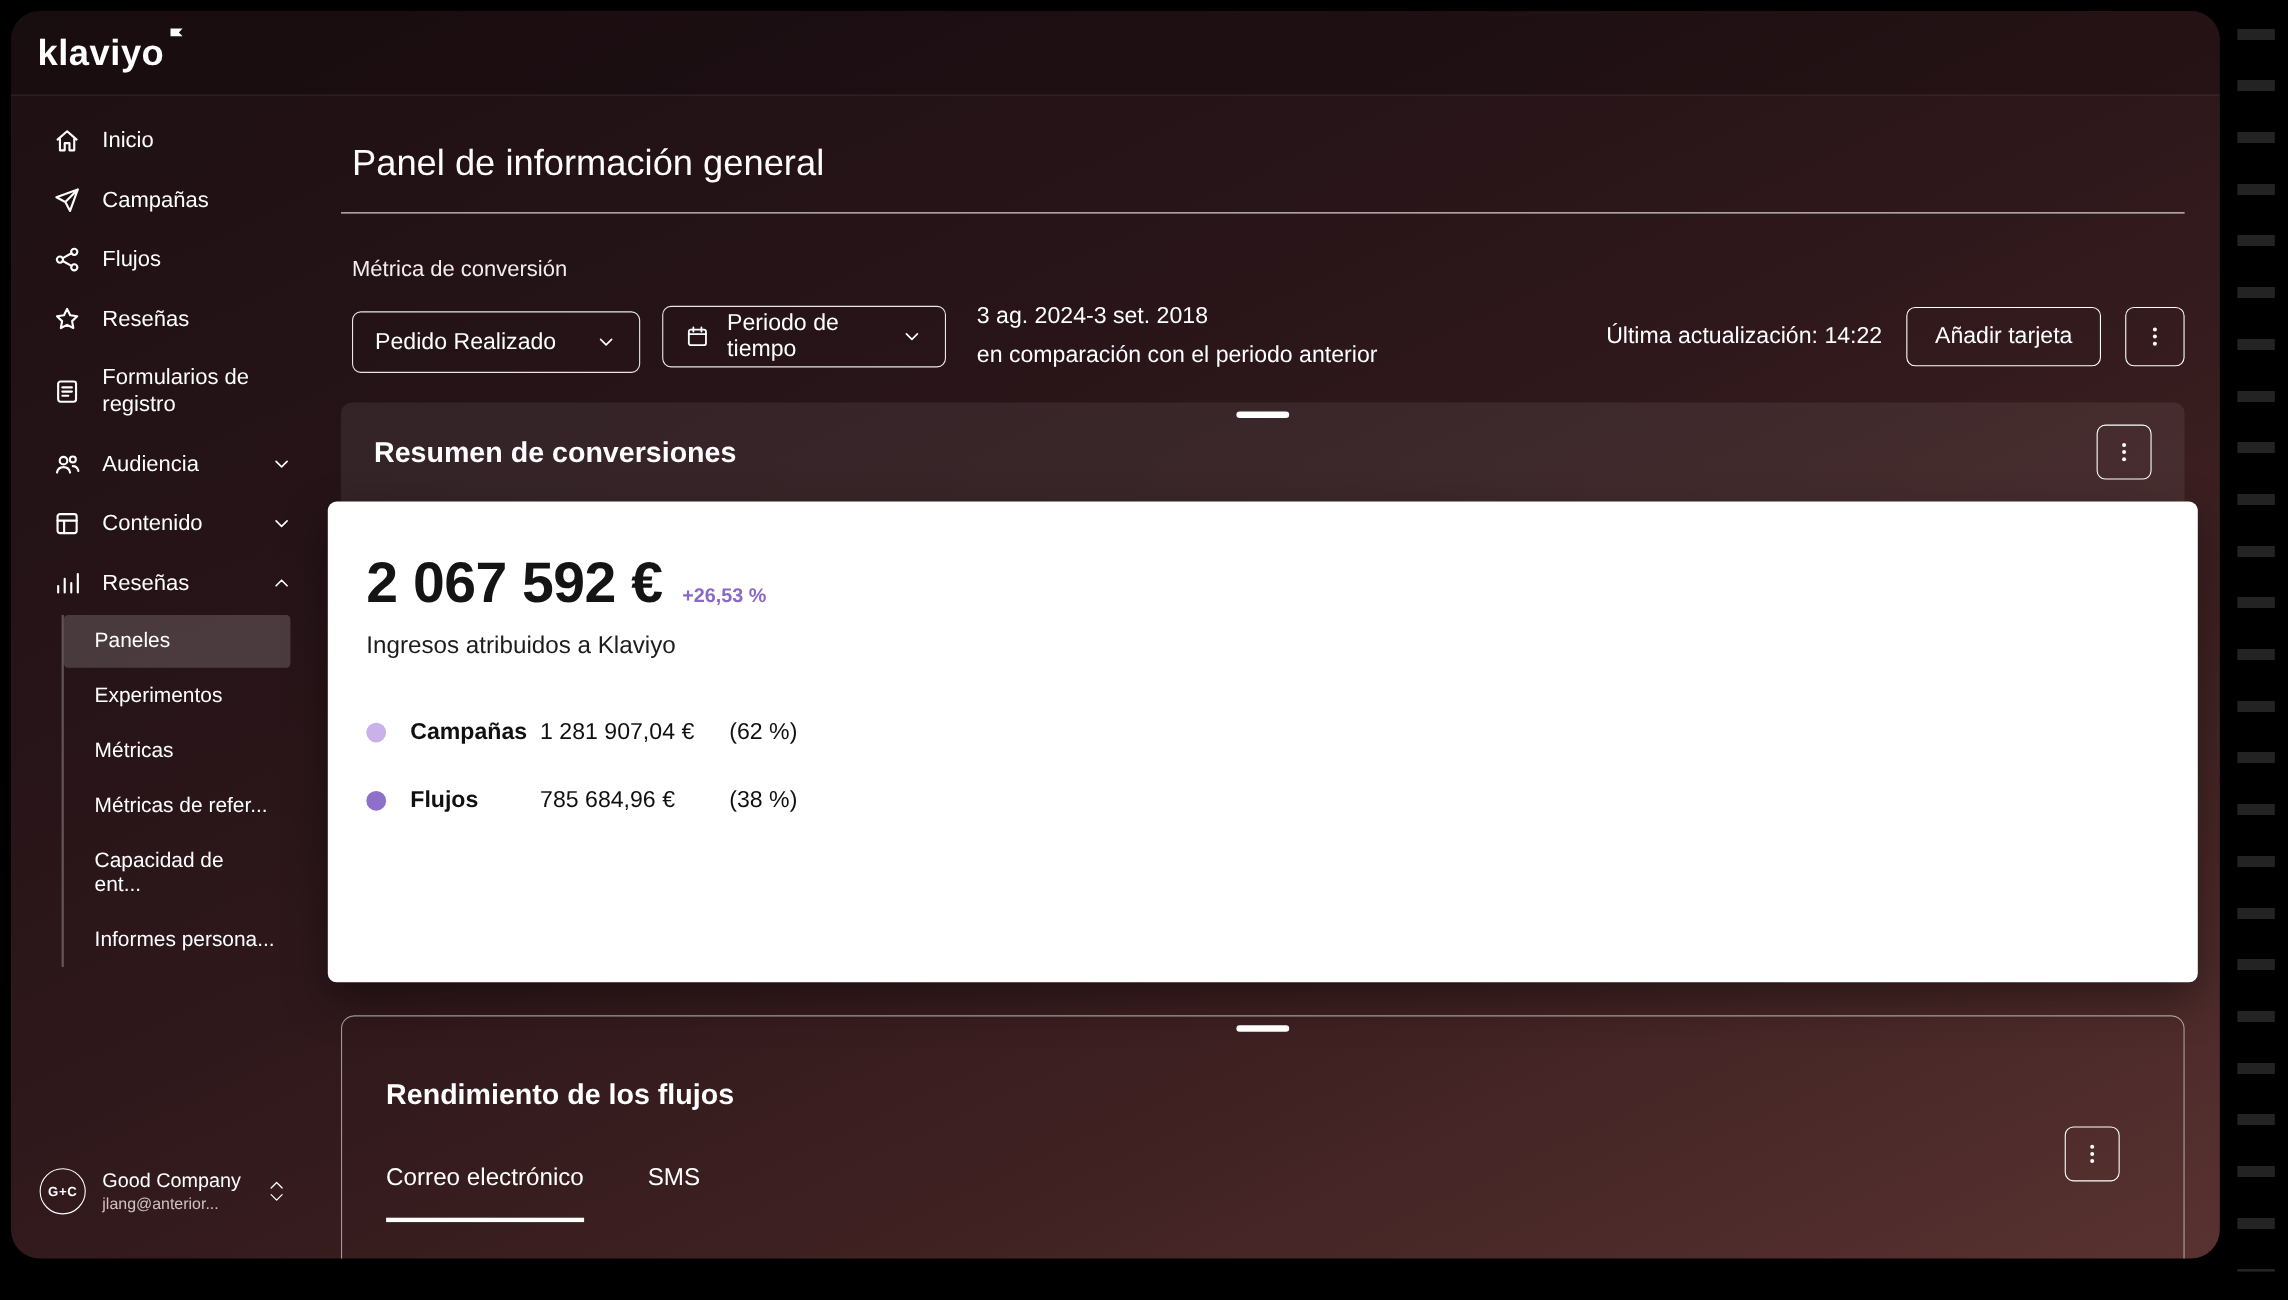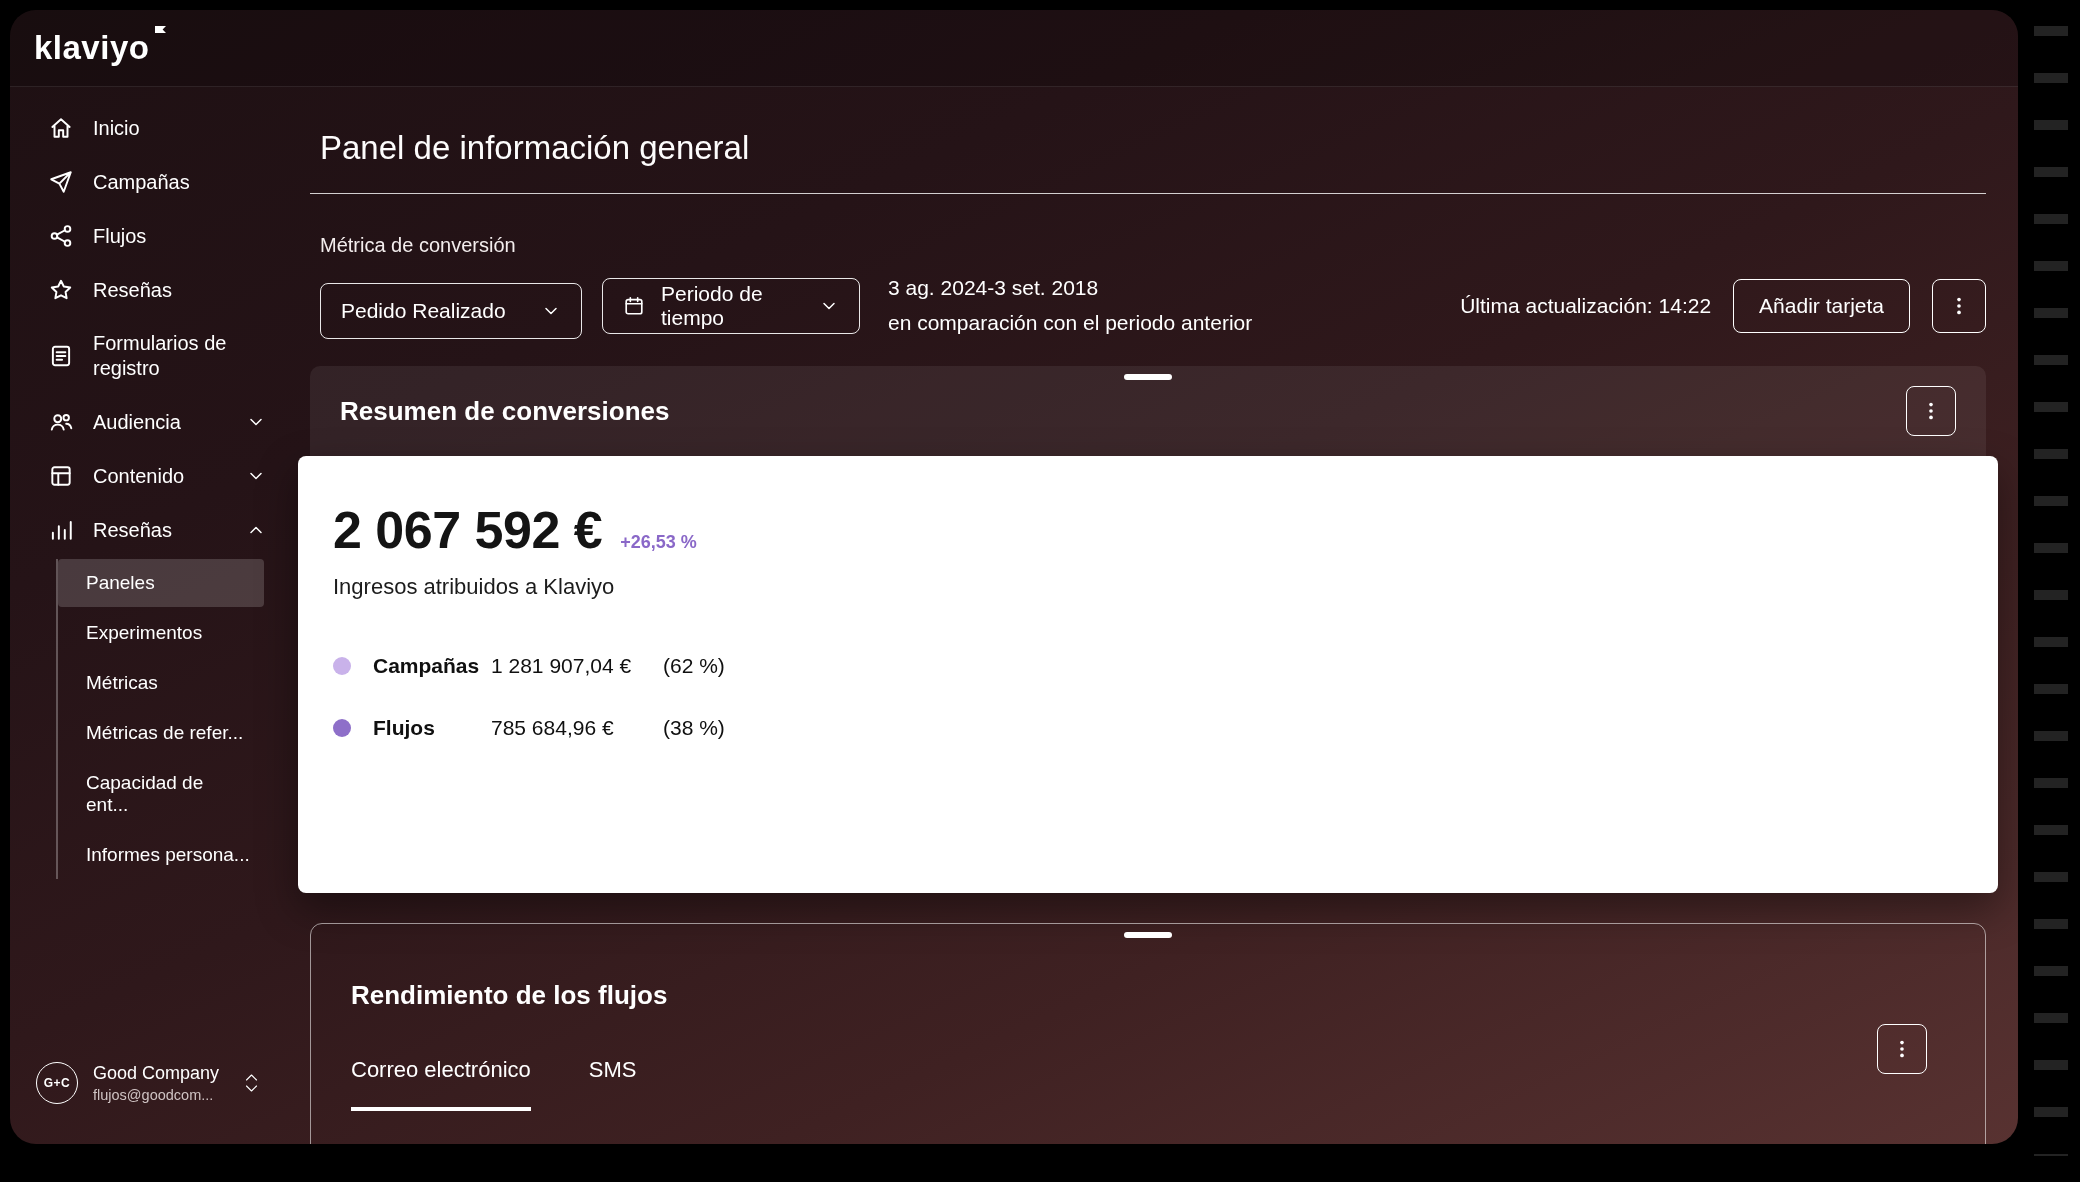--- a/index.html
+++ b/index.html
@@ -192,21 +192,21 @@
         <div class="sub-item">Capacidad de ent...</div>
         <div class="sub-item">Informes persona...</div>
       </div>
 
       <div class="account">
         <div class="avatar">
           <span>G+C</span>
         </div>
         <div>
           <div class="account-name">Good Company</div>
-          <div class="account-email">flujos@goodcom...</div>
+          <div class="account-email">jlang@anterior...</div>
         </div>
         <div class="expander">
           <svg class="stroke" width="15" height="9" viewBox="0 0 24 14">
               <path d="M4 11l8-8 8 8"></path>
             </svg>
           <svg class="stroke" width="15" height="9" viewBox="0 0 24 14">
               <path d="M4 3l8 8 8-8"></path>
             </svg>
         </div>
       </div>

